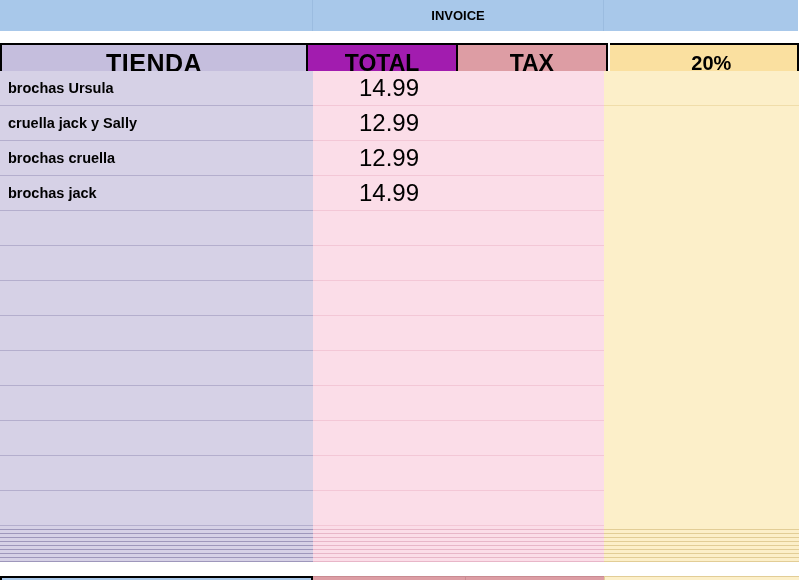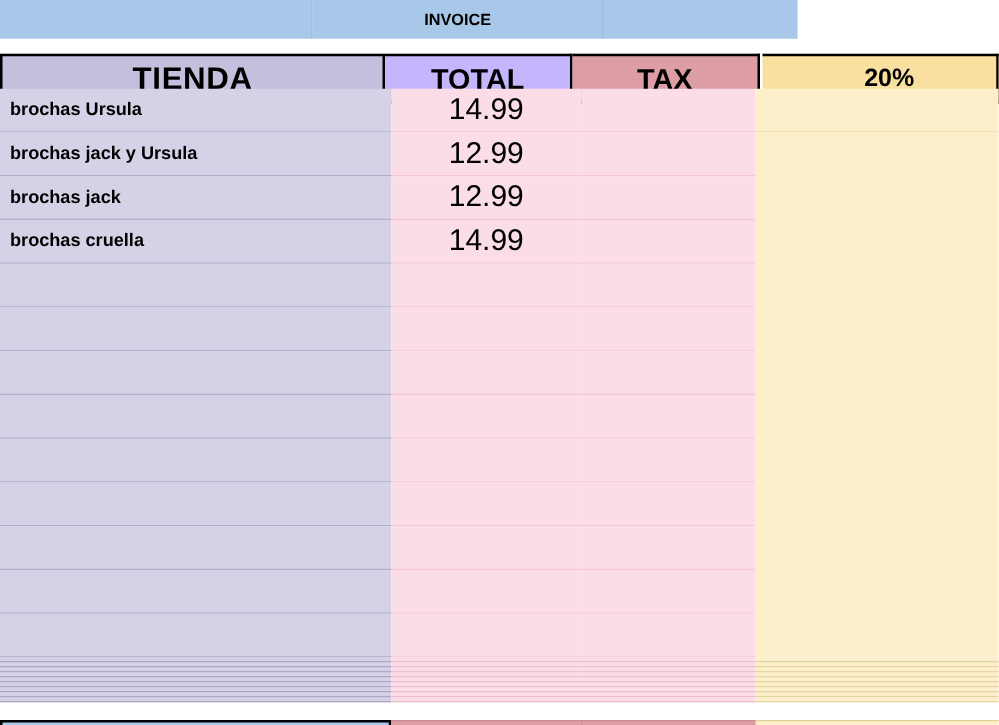--- a/index.html
+++ b/index.html
@@ -18,21 +18,21 @@
     position: relative;
     width: 799px;
     height: 580px;
     background: #ffffff;
   }
 
   
   .title-row {
     display: flex;
     height: 31px;
-    width: 638px;
+    width: 799px;
   }
   .title-cell {
     background: #a8c8ea;
     border-right: 1px solid #9bbce0;
     height: 31px;
   }
   .title-cell.c1 { width: 313px; }
   .title-cell.c2 {
     width: 291px;
     display: flex;
@@ -61,21 +61,21 @@
     margin-top: 12px;
   }
   .hcell.tienda {
     width: 313px;
     background: #c5bedd;
     font-size: 25px;
     letter-spacing: 0.5px;
   }
   .hcell.total {
     width: 152px;
-    background: #c4b5fd;
+    background: #a21caf;
     font-size: 23px;
     border-left: none;
   }
   .hcell.tax {
     width: 152px;
     background: #dd9da4;
     font-size: 23px;
     border-left: none;
   }
   .hcell.pct {
@@ -230,23 +230,23 @@
   <div class="header-row">
     <div class="hcell tienda">TIENDA</div>
     <div class="hcell total">TOTAL</div>
     <div class="hcell tax">TAX</div>
     <div class="hcell pct">20%</div>
   </div>
 
   <div class="body-wrap">
     <div class="col col-tienda">
       <div class="row">brochas Ursula</div>
-      <div class="row">brochas jack y Ursula</div>
+      <div class="row">cruella jack y Sally</div>
+      <div class="row">brochas cruella</div>
       <div class="row">brochas jack</div>
-      <div class="row">brochas cruella</div>
       <div class="row"></div>
       <div class="row"></div>
       <div class="row"></div>
       <div class="row"></div>
       <div class="row"></div>
       <div class="row"></div>
       <div class="row"></div>
       <div class="row"></div>
       <div class="row"></div>
     </div>

